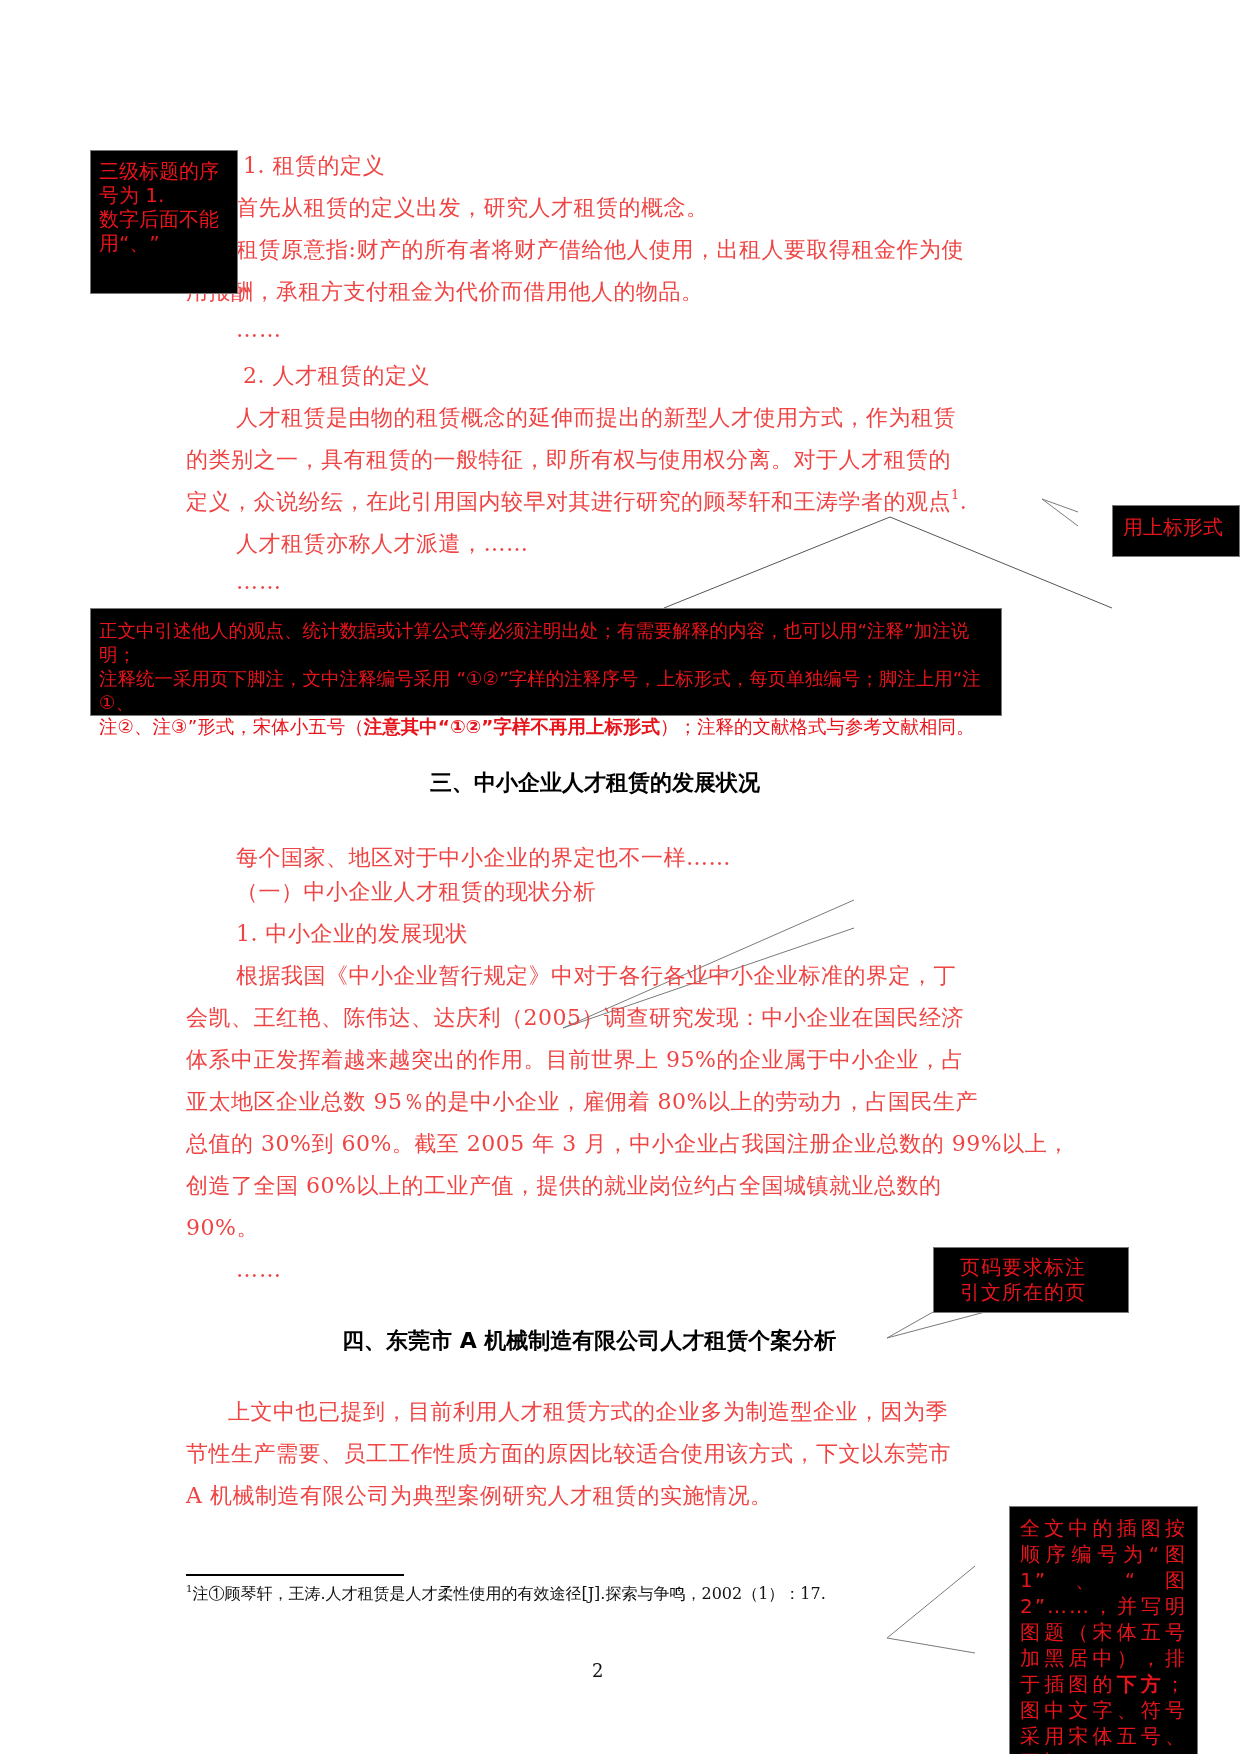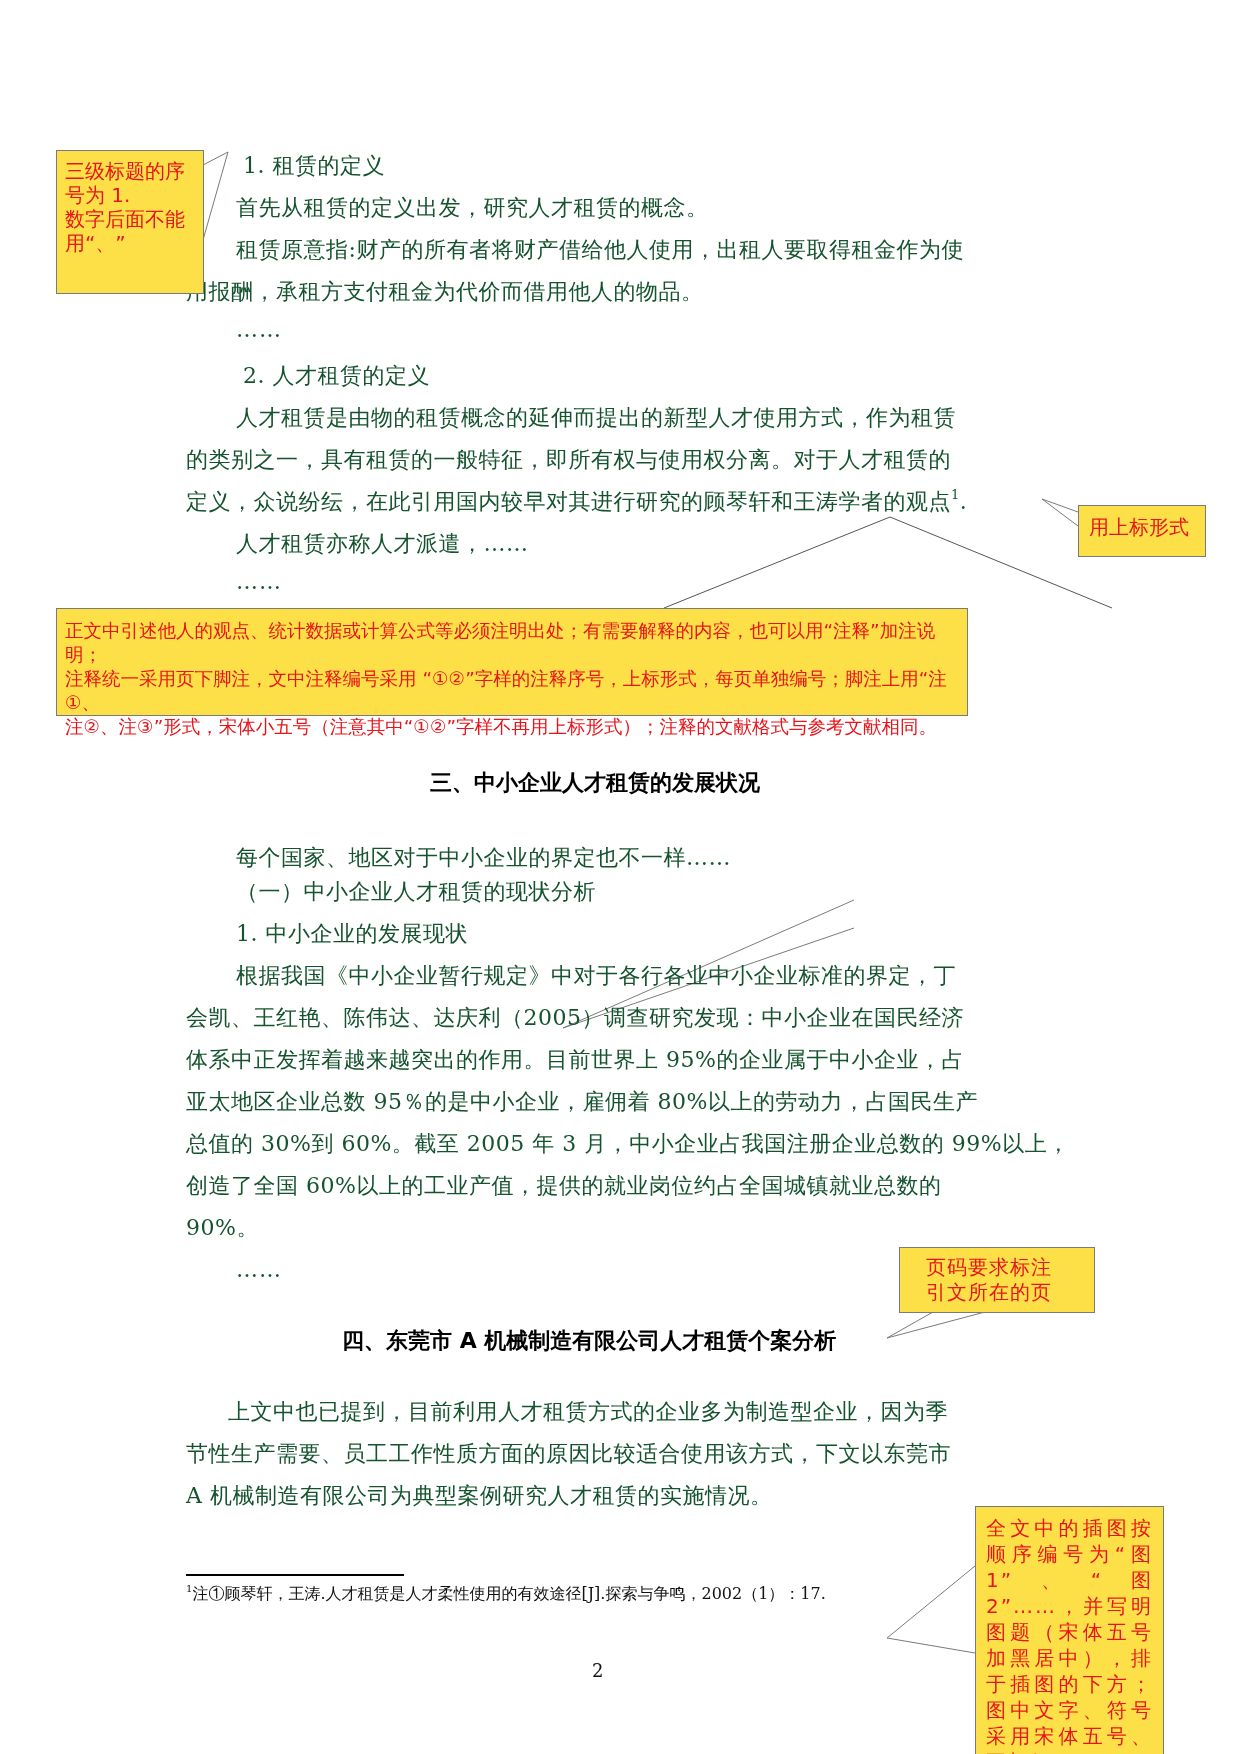--- a/index.html
+++ b/index.html
@@ -1,25 +1,25 @@
 <!DOCTYPE html>
 <html><head>
 <meta charset="utf-8">
 <style>
   html, body { margin: 0; padding: 0; background: #ffffff; }
   body { width: 1240px; height: 1754px; position: relative; overflow: hidden;
          font-family: "DejaVu Serif", "Liberation Serif", serif; color: #111; }
   .page { position: absolute; left: 0; top: 0; width: 1240px; height: 1754px; }
-  .t { position: absolute; font-size: 22px; line-height: 28px; white-space: nowrap; color: #14532d; letter-spacing: 0.5px; }
+  .t { position: absolute; font-size: 22px; line-height: 28px; white-space: nowrap; color: #ef4444; letter-spacing: 0.5px; }
   .h2 { position: absolute; font-size: 22px; font-weight: bold; line-height: 30px; white-space: nowrap;
         font-family: "DejaVu Sans", "Liberation Sans", sans-serif; color: #000; }
-  .box { position: absolute; background: #fde047; border: 1px solid #7a7a7a; box-sizing: border-box;
+  .box { position: absolute; background: #000000; border: 1px solid #7a7a7a; box-sizing: border-box;
          color: #e8141b; font-size: 19px; line-height: 22px; padding: 6px 8px;
-         font-family: "DejaVu Sans", "Liberation Sans", sans-serif; }
-  .box b { font-weight: normal; }
+         font-family: "DejaVu Sans", "Liberation Sans", sans-serif; margin-left: 34px; }
+  .box b { font-weight: bold; }
   .dots { letter-spacing: 1px; }
   svg.lines { position: absolute; left: 0; top: 0; width: 1240px; height: 1754px; pointer-events: none; }
   .fnrule { position: absolute; left: 186px; top: 1574px; width: 218px; height: 2px; background: #000; }
   .fn { position: absolute; left: 186px; top: 1584px; font-size: 16px; line-height: 20px; white-space: nowrap; color: #111; }
   .fn sup { font-size: 10px; vertical-align: top; line-height: 10px; }
   .pnum { position: absolute; left: 592px; top: 1660px; font-size: 18px; color: #111; }
   sup.s { font-size: 13px; vertical-align: top; line-height: 14px; }
 </style>
 </head>
 <body>

